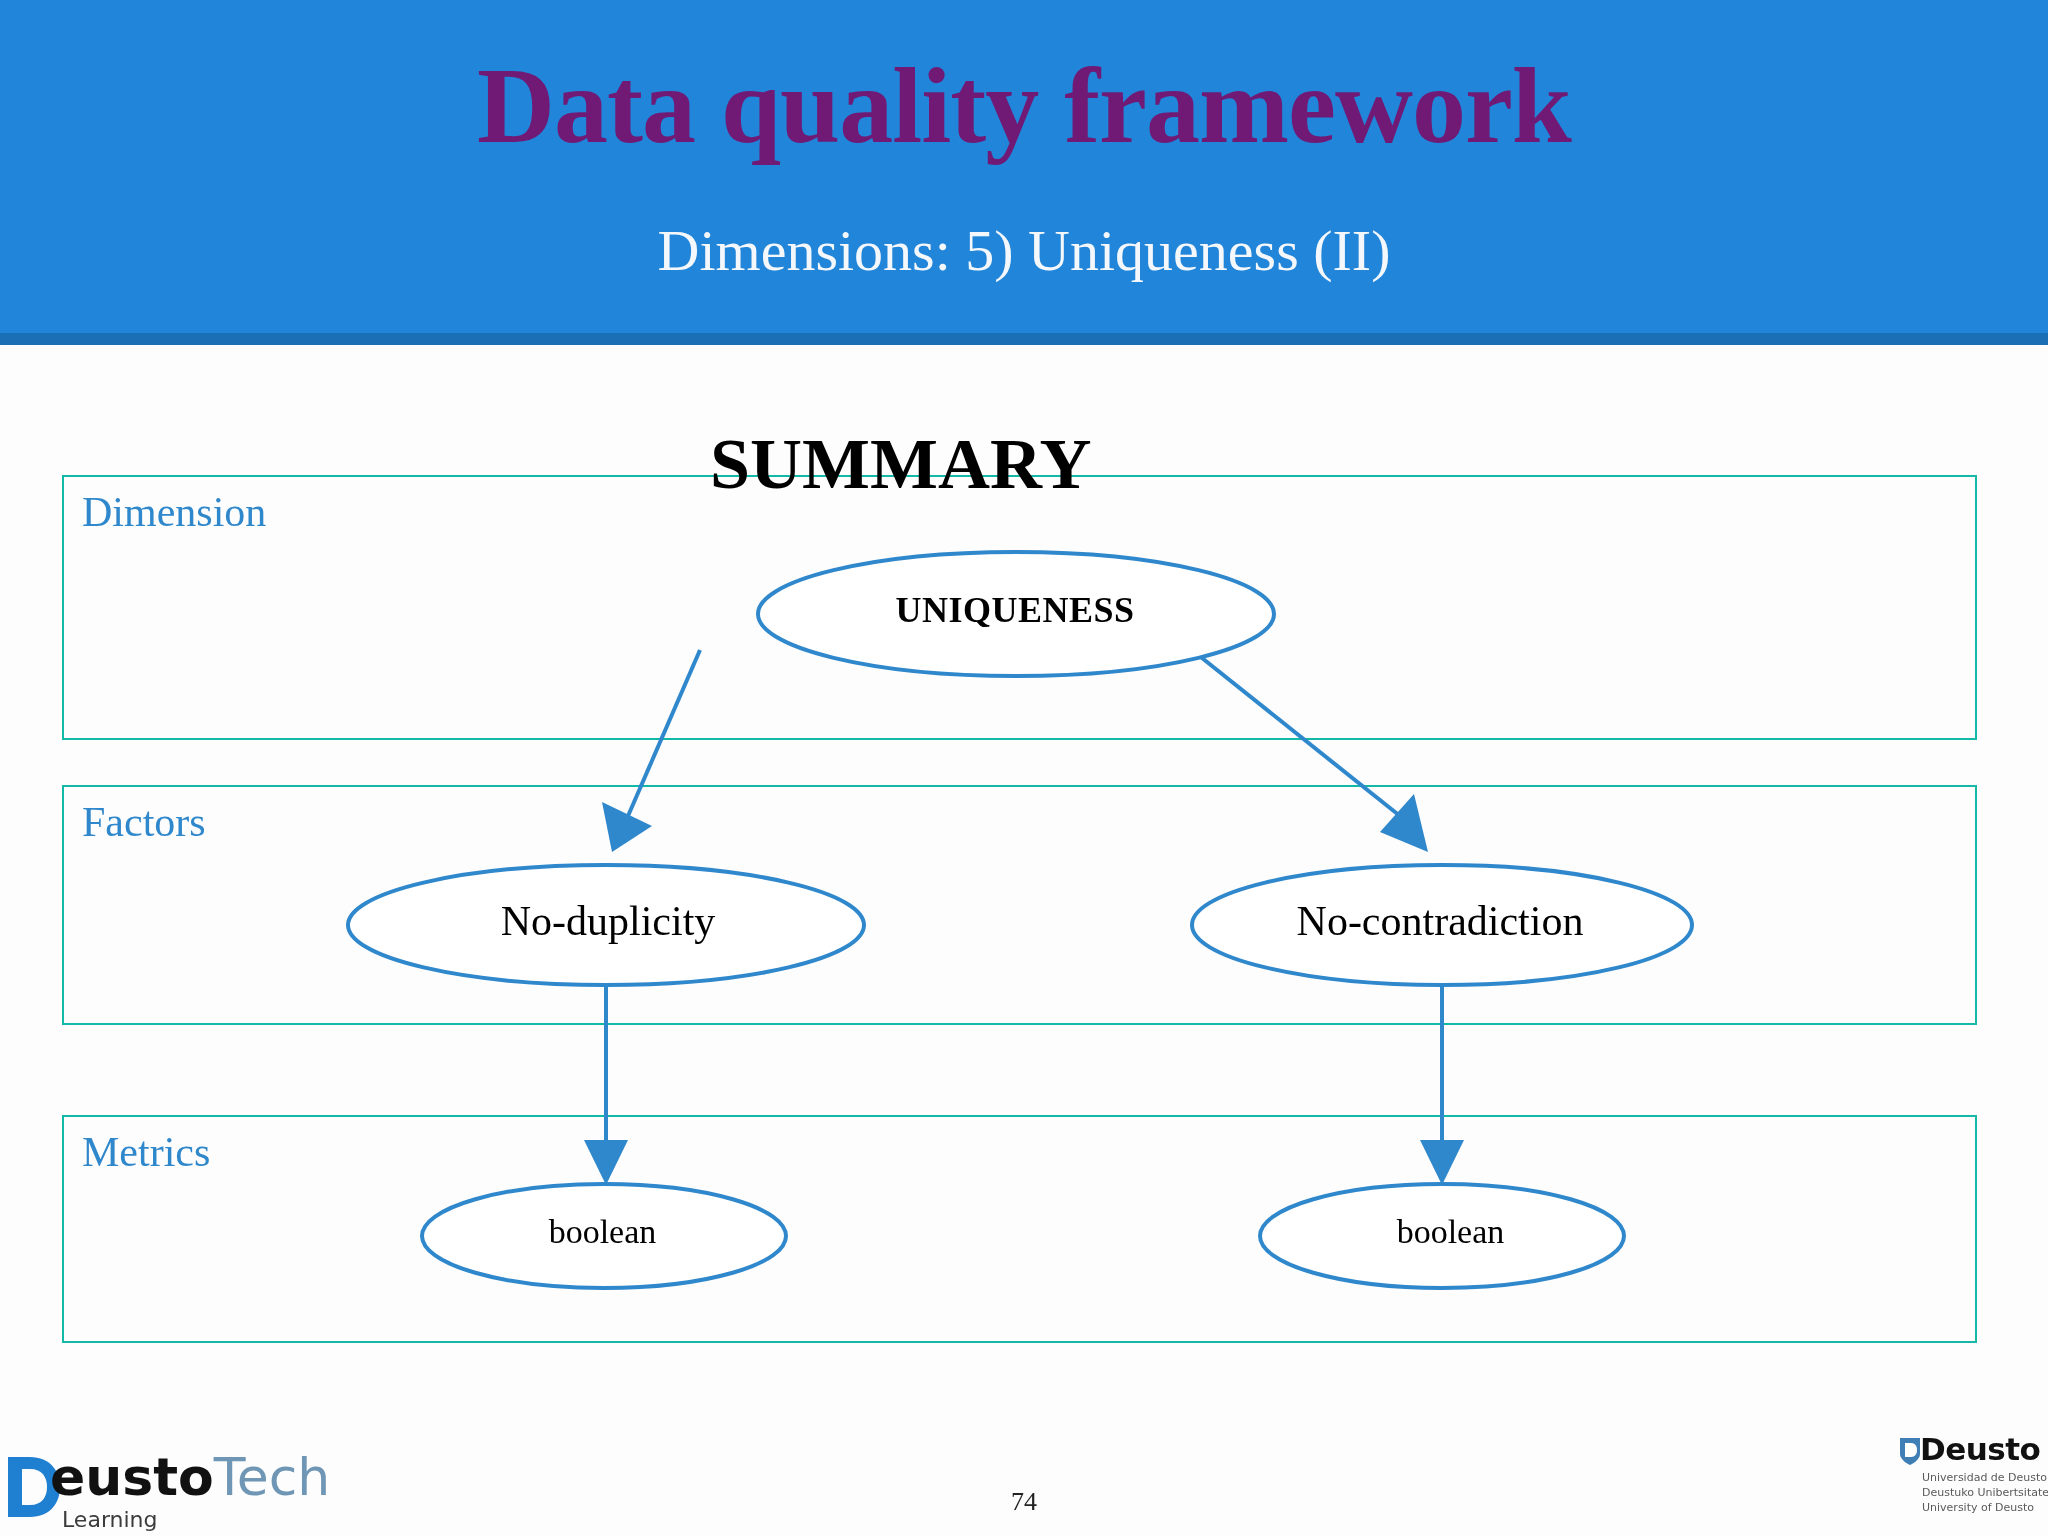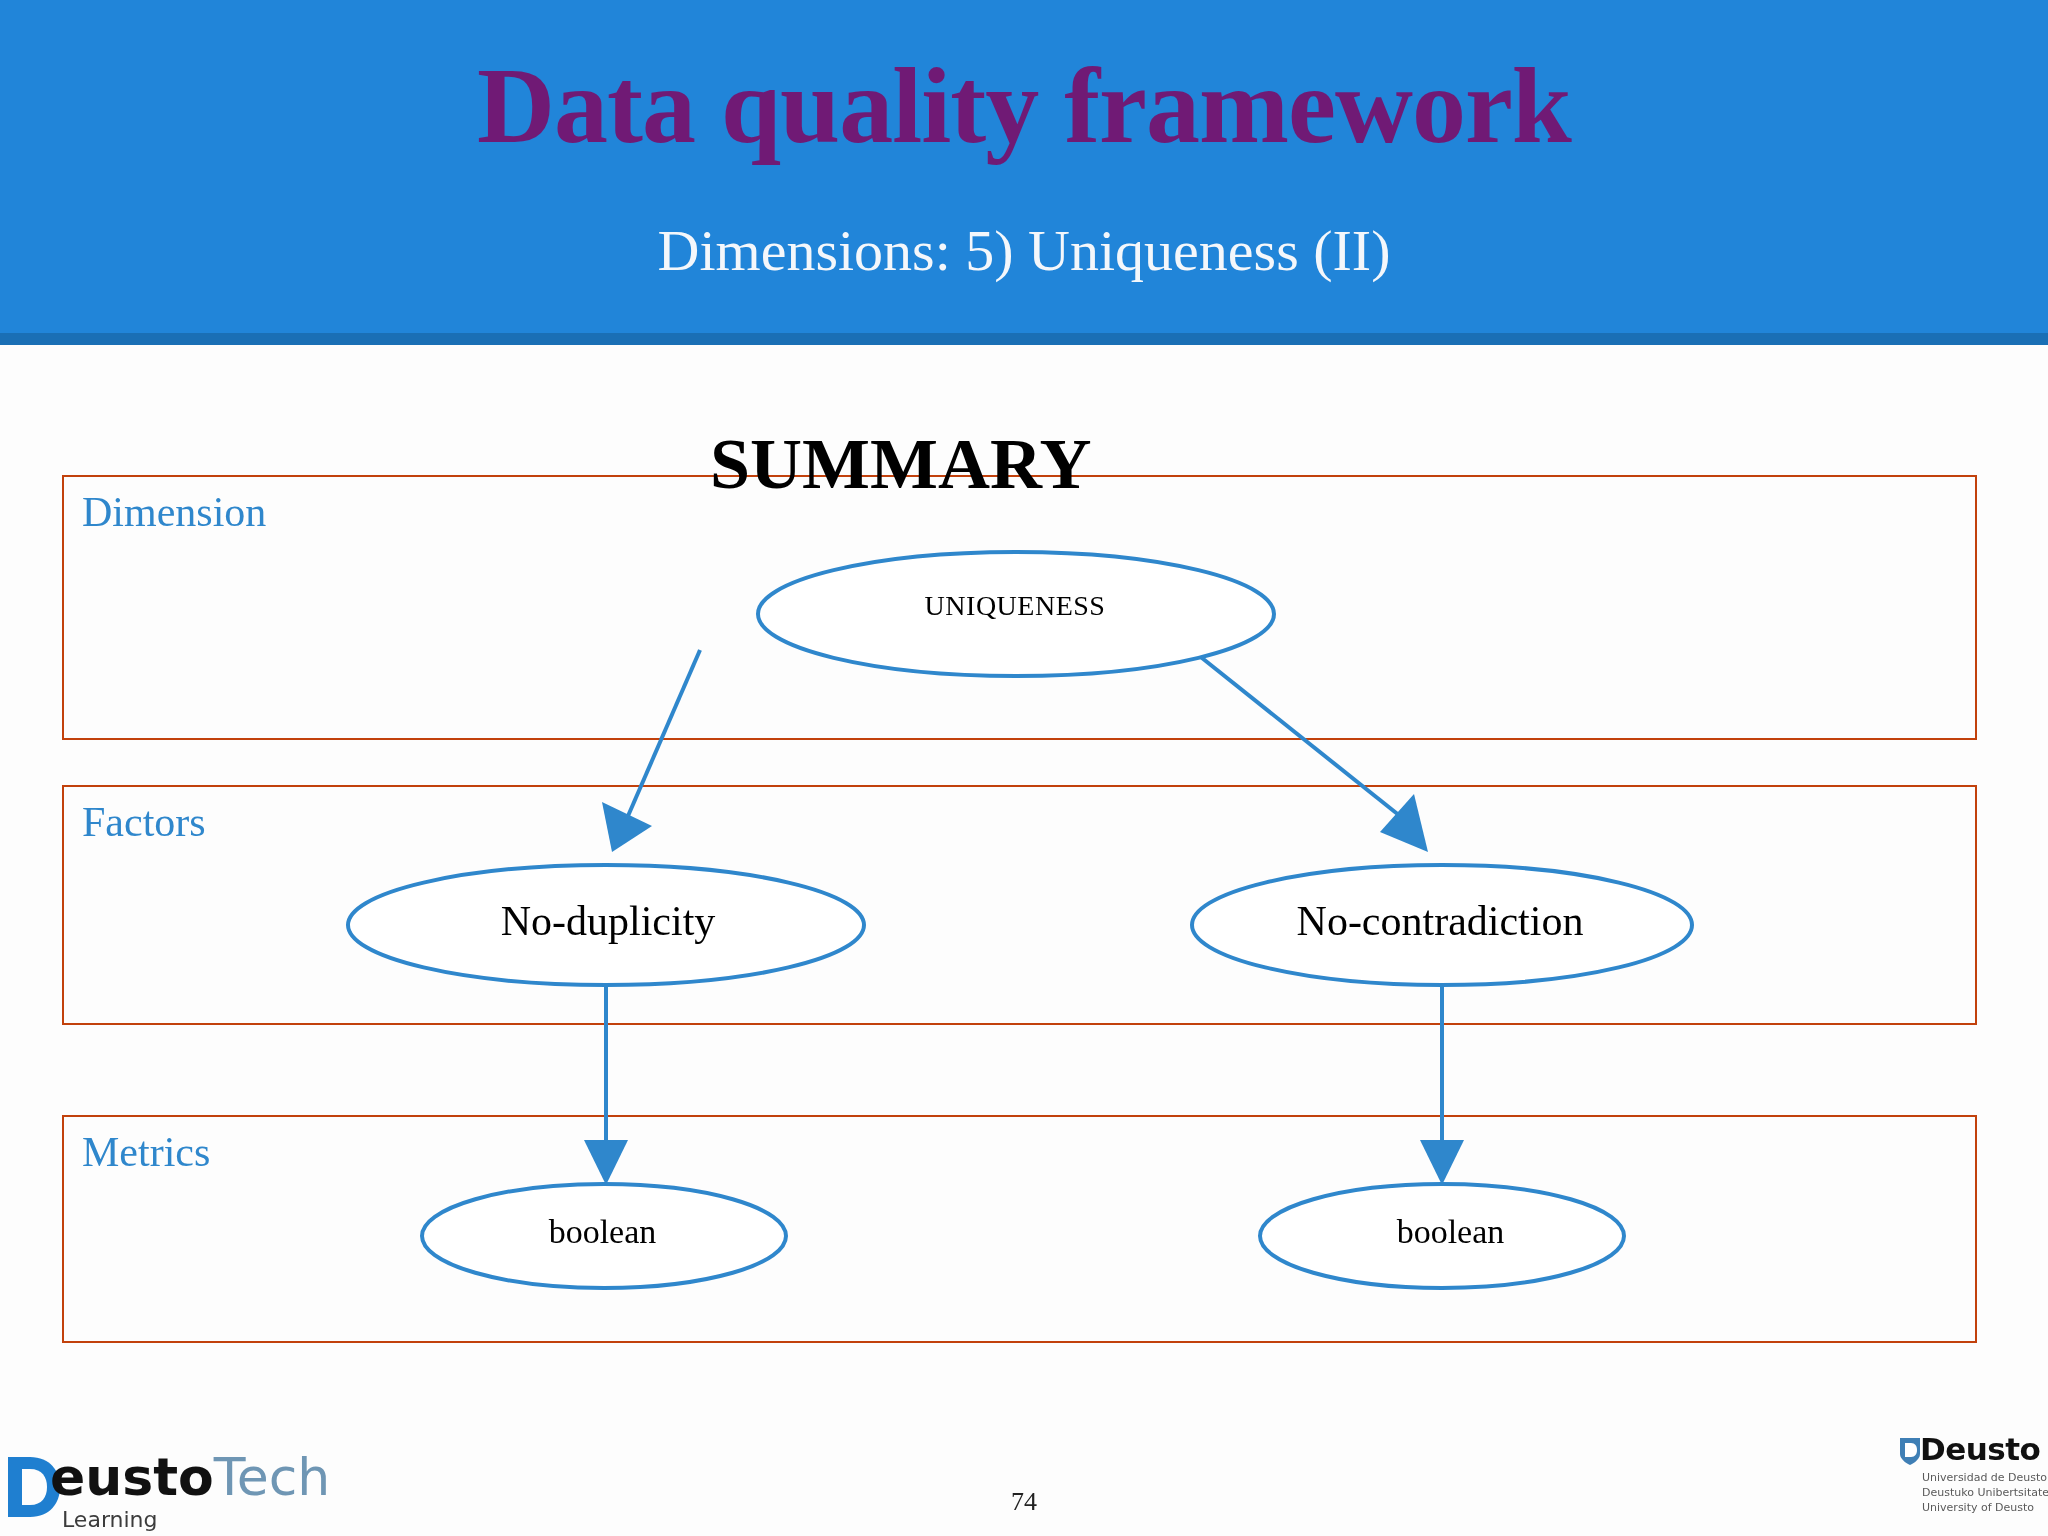--- a/index.html
+++ b/index.html
@@ -69,21 +69,21 @@
     line-height: 1.0;
     z-index: 6;
     white-space: nowrap;
   }
 
   
   .section-box {
     position: absolute;
     left: 62px;
     width: 1915px;
-    border: 2px solid #c2410c;
+    border: 2px solid #14b8a6;
     box-sizing: border-box;
     background: transparent;
     z-index: 1;
   }
   #box-dimension { top: 475px;  height: 265px; }
   #box-factors   { top: 785px;  height: 240px; }
   #box-metrics   { top: 1115px; height: 228px; }
 
   .section-label {
     position: absolute;
@@ -123,21 +123,21 @@
   .node-label {
     position: absolute;
     text-align: center;
     color: #000000;
     line-height: 1.0;
     z-index: 5;
     white-space: nowrap;
   }
   #label-uniqueness {
     left: 750px; top: 592px; width: 530px;
-    font-size: 28px; font-weight: normal;
+    font-size: 36px; font-weight: bold;
     letter-spacing: 0.5px;
   }
   #label-no-duplicity {
     left: 348px; top: 900px; width: 520px;
     font-size: 42px; font-weight: normal;
   }
   #label-no-contradiction {
     left: 1180px; top: 900px; width: 520px;
     font-size: 42px; font-weight: normal;
   }

